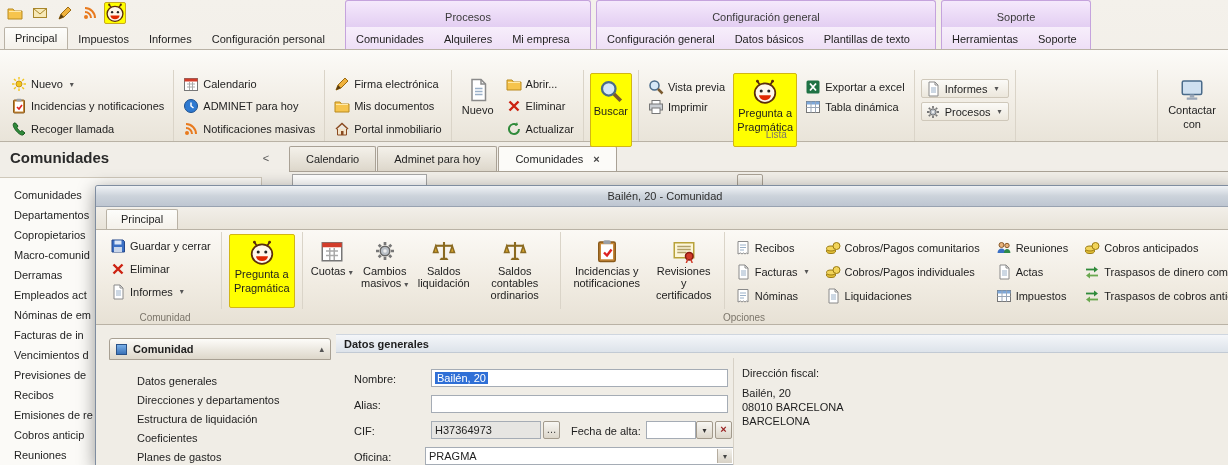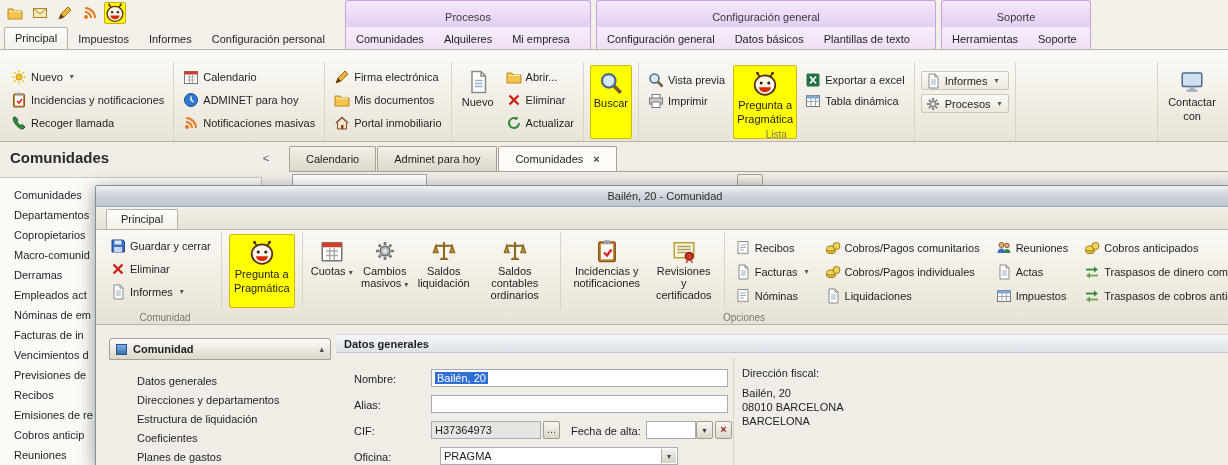--- a/index.html
+++ b/index.html
@@ -22,21 +22,21 @@
 .tabstrip { position:absolute; top:27px; height:22px; display:flex; align-items:flex-end; }
 .tabstrip.tinted { background:linear-gradient(#f7eefb,#eedff6); border-left:1px solid #c5a3dd; border-right:1px solid #c5a3dd; }
 #ts0 { left:4px; }
 #ts1 { left:345px; width:246px; }
 #ts2 { left:596px; width:340px; }
 #ts3 { left:941px; width:150px; }
 .tab { padding:0 10px; height:20px; line-height:20px; white-space:nowrap; }
 .tab.active { background:linear-gradient(#fdfdfb,#f4f1ea); border:1px solid #b9b2a5; border-bottom:none; border-radius:2px 2px 0 0; height:22px; line-height:21px; }
 
 
-.ribbon { position:absolute; top:49px; left:0; right:0; height:93px; background:linear-gradient(#fcfbf8,#f2eee6 55%,#e9e4d9); border-top:1px solid #b9b2a5; border-bottom:1px solid #b9b2a5; display:flex; padding:12px 2px 0 2px; z-index:1; }
+.ribbon { position:absolute; top:49px; left:0; right:0; height:93px; background:linear-gradient(#fcfbf8,#f2eee6 55%,#e9e4d9); border-top:1px solid #b9b2a5; border-bottom:1px solid #b9b2a5; display:flex; padding:20px 2px 0 2px; z-index:1; }
 .rg { border-right:1px solid #dad4c8; padding:3px 6px; position:relative; display:flex; gap:5px; }
 .stack { display:flex; flex-direction:column; gap:4px; padding-top:2px; }
 .stack.spread { justify-content:flex-start; padding:6px 0 16px 0; }
 .sbtn { display:flex; align-items:center; gap:4px; height:19px; padding:0 3px; white-space:nowrap; border-radius:2px; }
 .sbtn.boxed { border:1px solid #cfc8ba; background:linear-gradient(#fbfaf7,#ece7dc); padding-right:6px; }
 .bbtn { display:flex; flex-direction:column; align-items:center; gap:2px; padding:5px 2px 2px 2px; text-align:center; border-radius:2px; }
 .bbtn .lbl { line-height:12px; }
 .hl { background:#ffff00; border:1px solid #d2b616; }
 .dd::after { content:"▾"; font-size:8px; color:#555; margin-left:3px; }
 .glabel { position:absolute; bottom:1px; left:0; right:0; text-align:center; font-size:10px; color:#7c766b; }
@@ -695,21 +695,21 @@
 
       <div class="flabel" style="left:18px;top:89px">CIF:</div>
       <div class="finput gray" style="left:95px;top:87px;width:110px"><span>H37364973</span></div>
       <div class="mini-btn dots" style="left:207px;top:87px"></div>
       <div class="flabel" style="left:235px;top:89px">Fecha de alta:</div>
       <div class="finput" style="left:310px;top:87px;width:50px"></div>
       <div class="mini-btn arrow" style="left:360px;top:87px"></div>
       <div class="mini-btn clearx" style="left:379px;top:87px"></div>
 
       <div class="flabel" style="left:18px;top:115px">Oficina:</div>
-      <div class="finput" style="left:104px;top:113px;width:238px"><span>PRAGMA</span><span class="combo-arrow"></span></div>
+      <div class="finput" style="left:89px;top:113px;width:309px"><span>PRAGMA</span><span class="combo-arrow"></span></div>
 
       <div class="addr-col">
         <div class="addr-line">Dirección fiscal:</div>
         <div style="height:6px"></div>
         <div class="addr-line">Bailén, 20</div>
         <div class="addr-line">08010 BARCELONA</div>
         <div class="addr-line">BARCELONA</div>
       </div>
     </div>
   </div>

